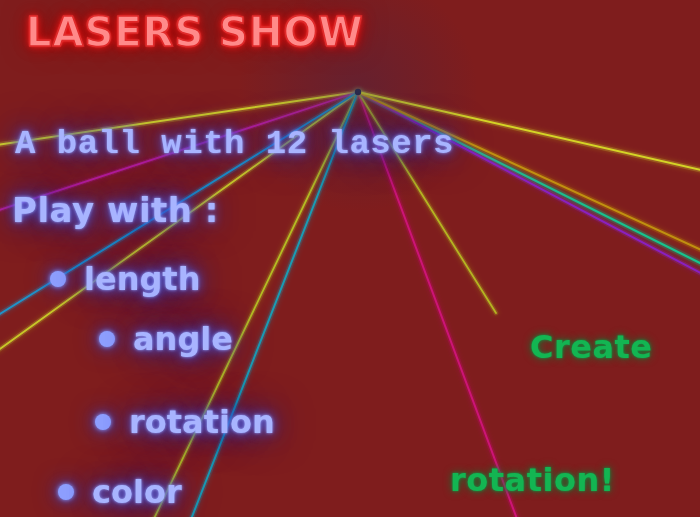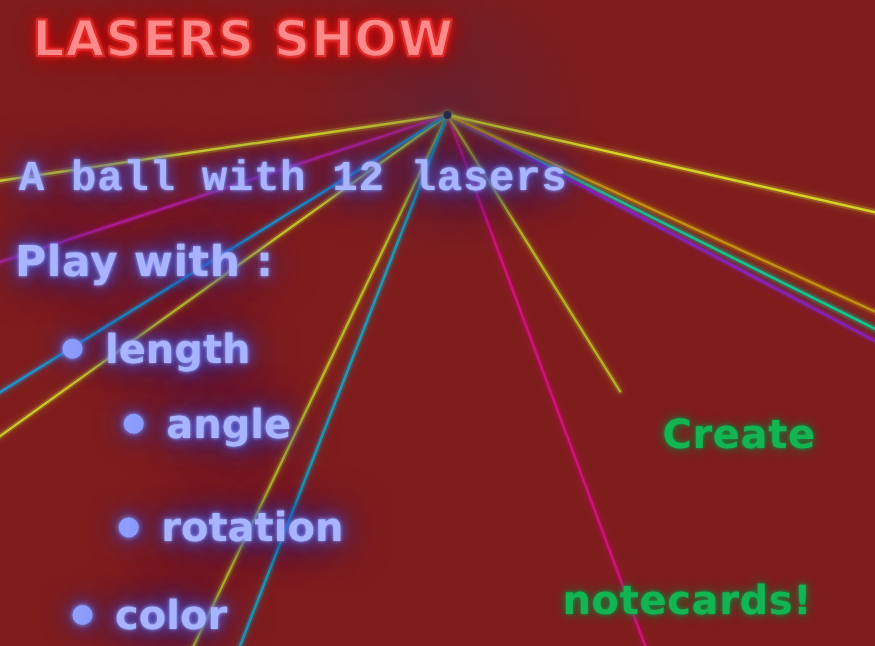--- a/index.html
+++ b/index.html
@@ -195,15 +195,15 @@
   <div class="bullet-row" id="bullet-2">
     <span class="bullet-dot"></span>
     <span class="bullet-label">rotation</span>
   </div>
   <div class="bullet-row" id="bullet-3">
     <span class="bullet-dot"></span>
     <span class="bullet-label">color</span>
   </div>
 
   <div class="txt green" id="green-0">Create</div>
-  <div class="txt green" id="green-2">notecards!</div>
+  <div class="txt green" id="green-2">rotation!</div>
 
 </div>
 
 </body></html>

